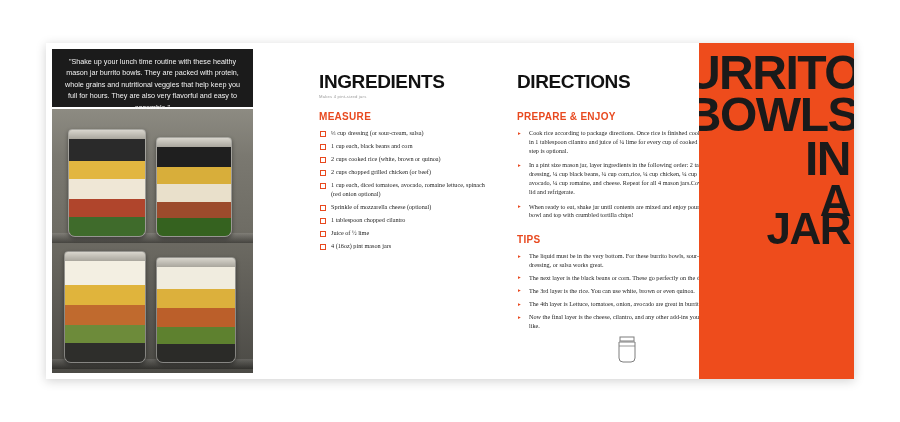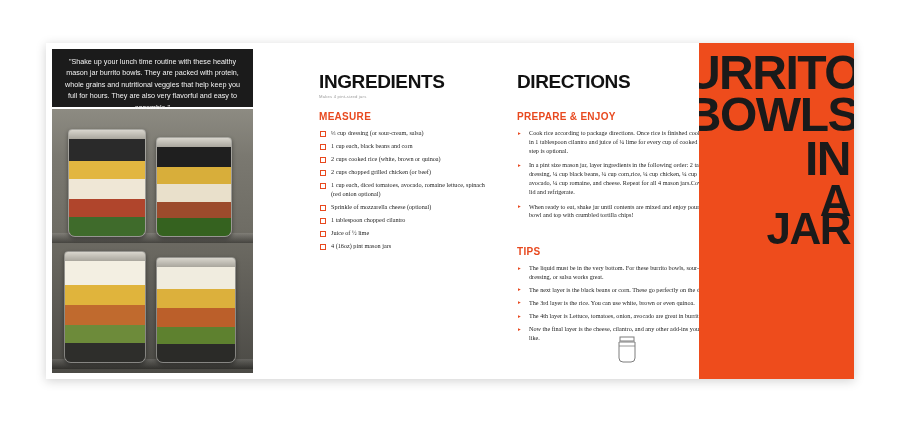--- a/index.html
+++ b/index.html
@@ -130,21 +130,21 @@
   }
   h3.sub-head {
     margin: 0 0 7px 0;
     font-family: "Liberation Sans", sans-serif;
     font-weight: bold;
     font-size: 10px;
     letter-spacing: 0.3px;
     color: #e8491f;
   }
   h3.sub-head.tips {
-    margin-top: 26px;
+    margin-top: 14px;
   }
 
   ul.list {
     list-style: none;
     margin: 0;
     padding: 0;
   }
   ul.list li {
     position: relative;
     padding-left: 12px;

